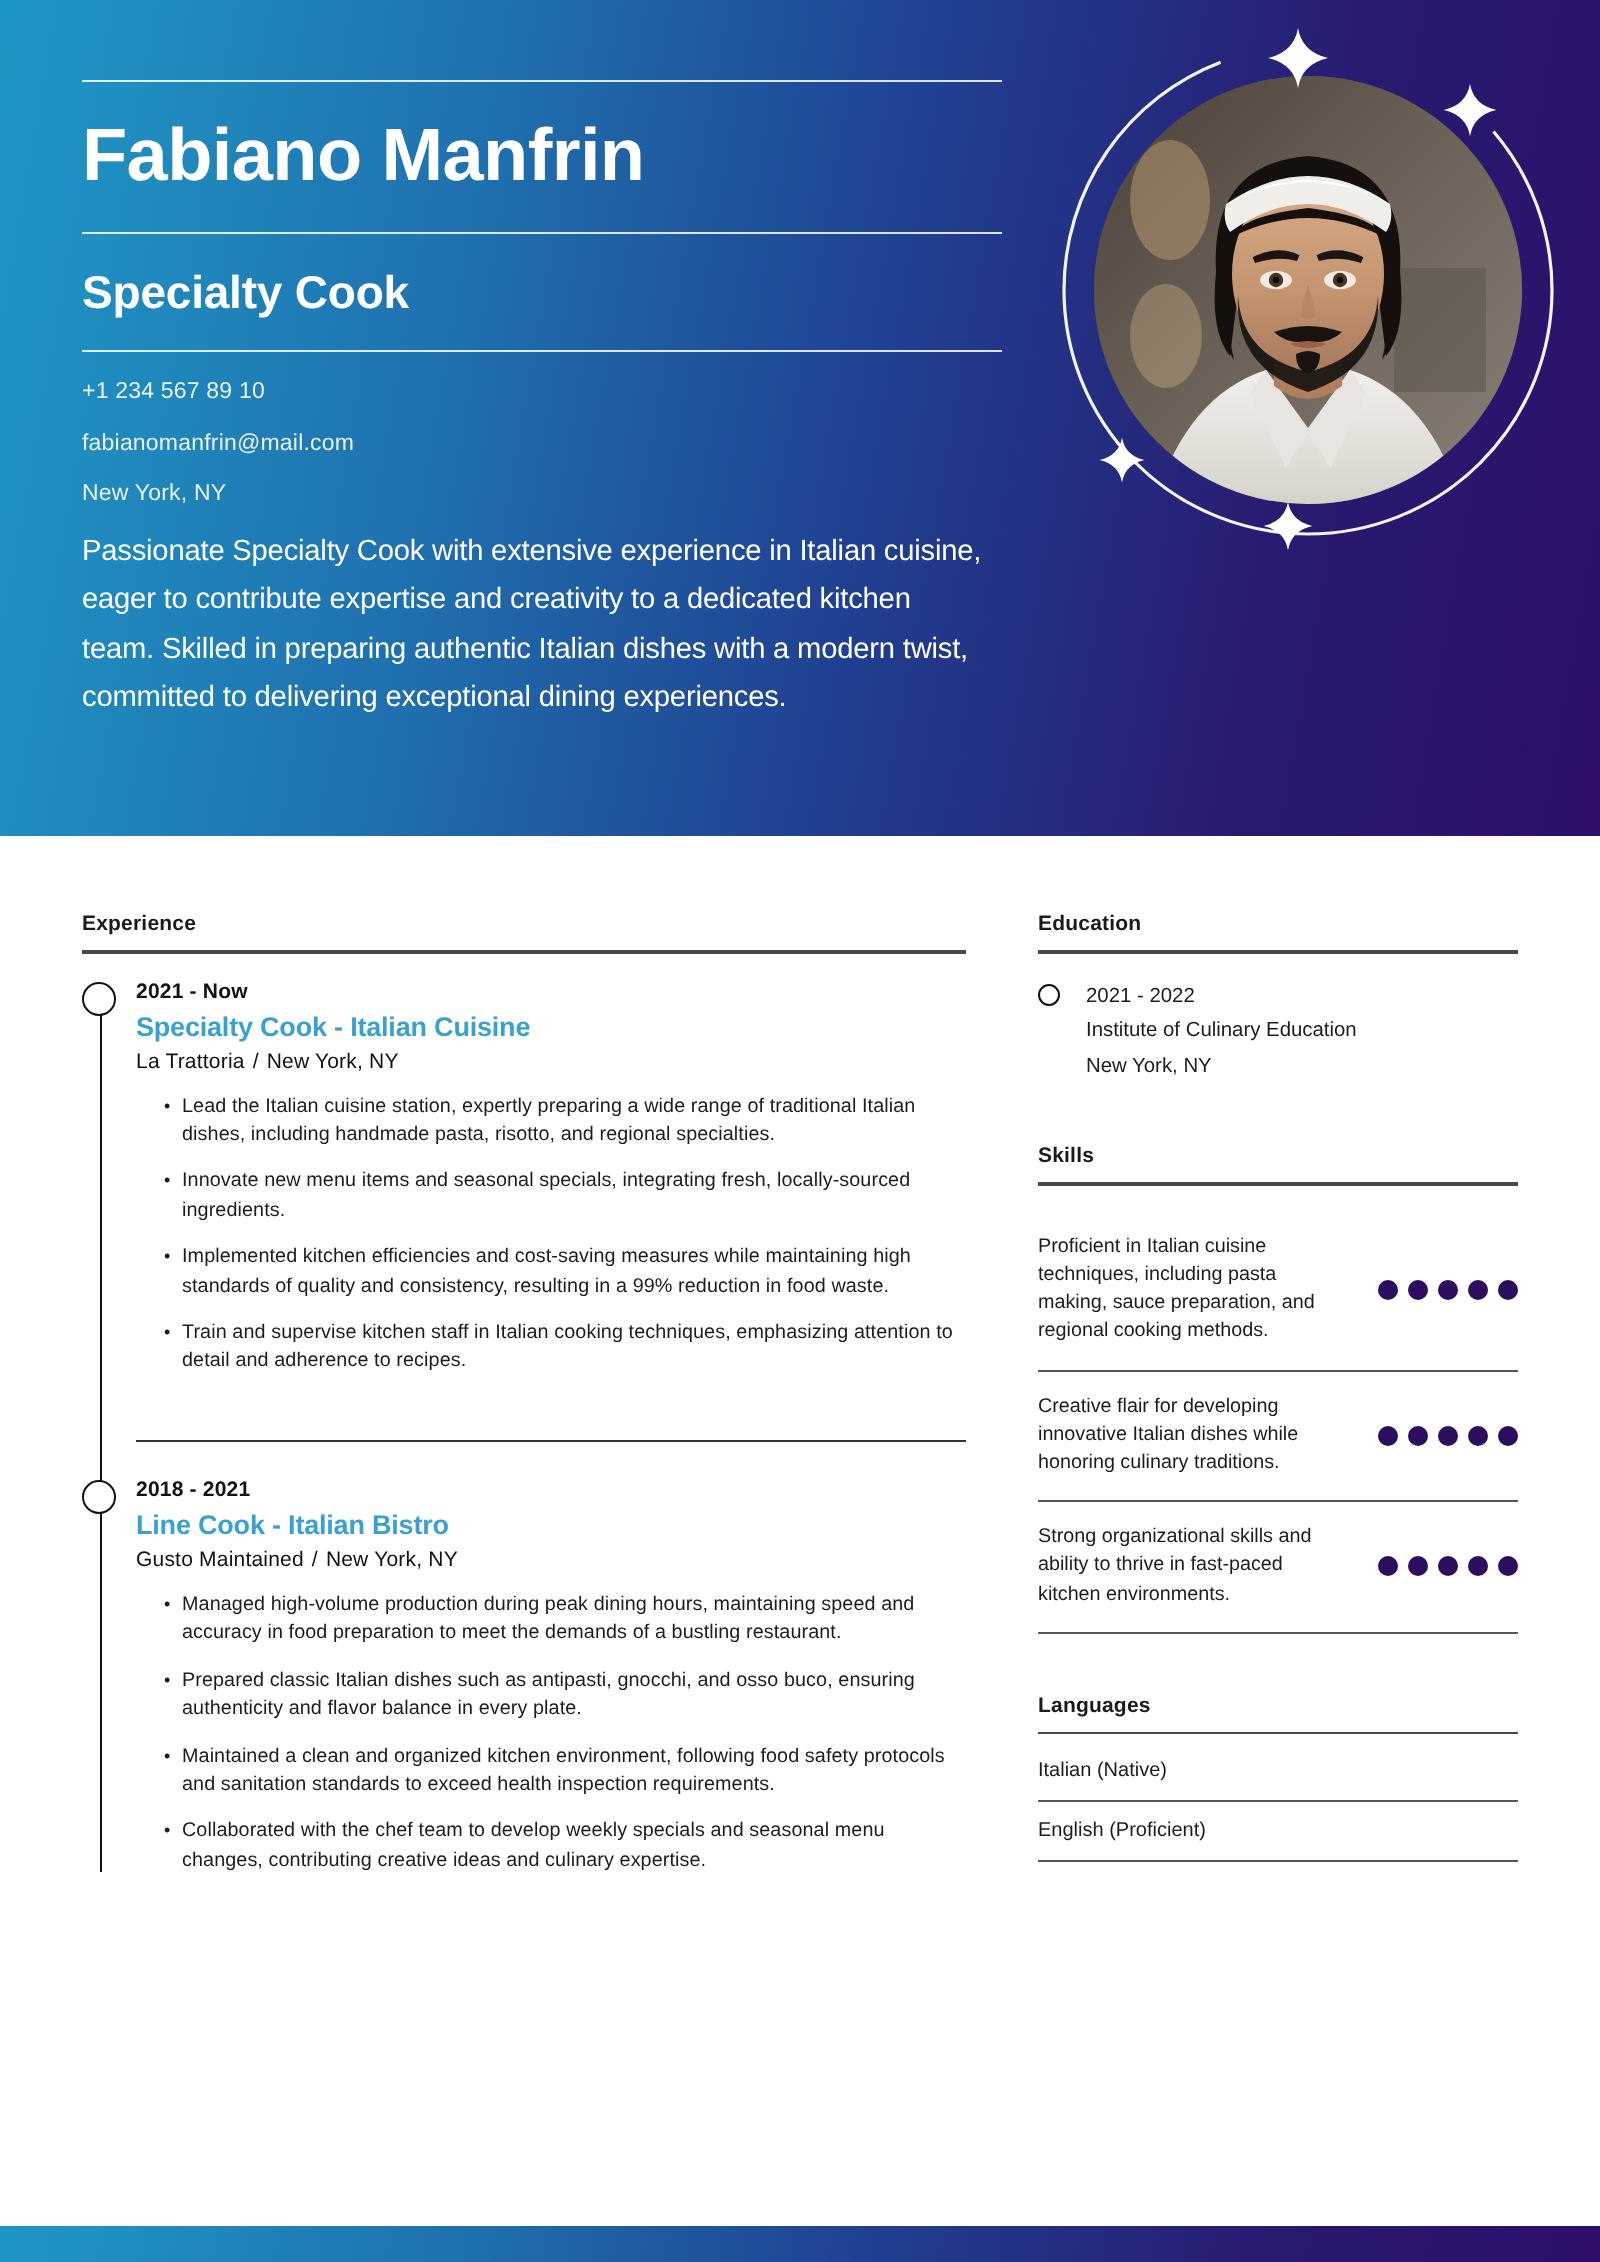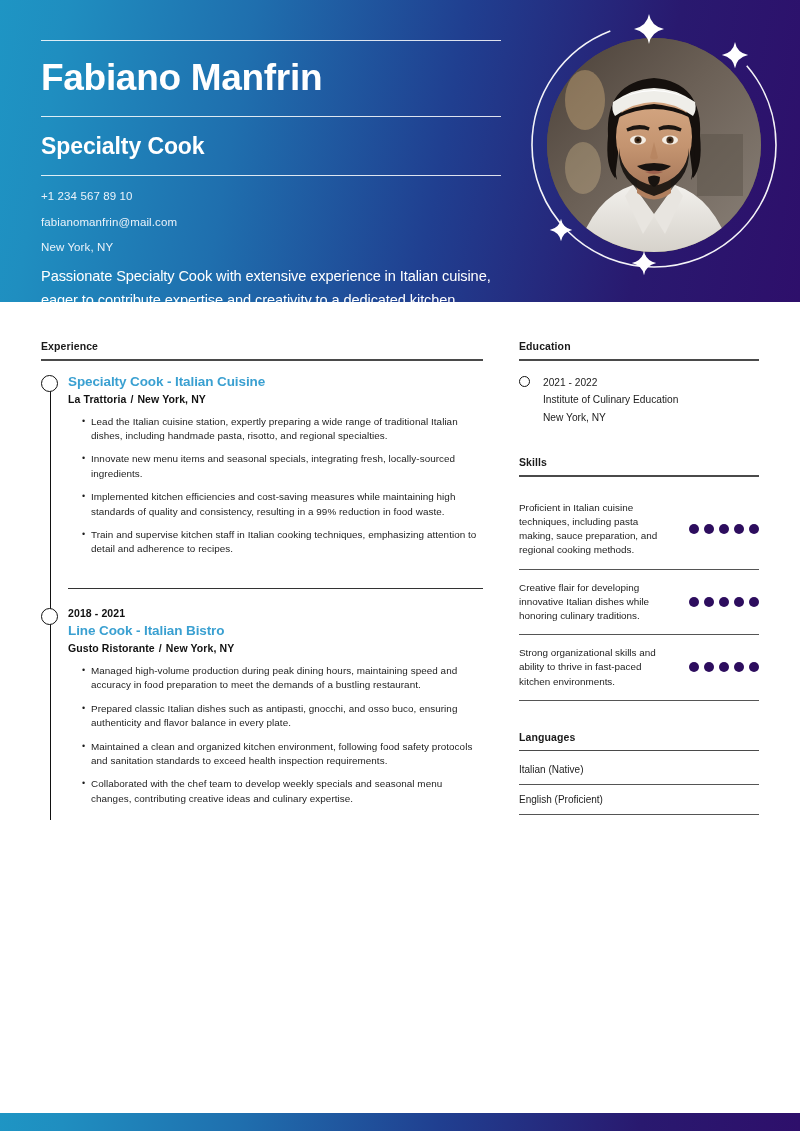--- a/index.html
+++ b/index.html
@@ -10,21 +10,21 @@
     background: #ffffff;
     font-family: "Liberation Sans", sans-serif;
     overflow: hidden;
     position: relative;
   }
 
   
   .header {
     position: relative;
     width: 800px;
-    height: 302px;
+    height: 418px;
     background: linear-gradient(100deg,
         #1e95c4 0%,
         #1f8ec0 8%,
         #1f6fae 30%,
         #203f90 55%,
         #29196f 80%,
         #2e0f6b 100%);
     overflow: hidden;
   }
 
@@ -159,21 +159,21 @@
   }
   .tl-role {
     font-size: 13.5px;
     font-weight: 700;
     color: #3aa0d1;
     letter-spacing: -0.1px;
     padding-bottom: 4px;
   }
   .tl-org {
     font-size: 10.5px;
-    font-weight: 700;
+    font-weight: 400;
     color: #111;
     padding-bottom: 10px;
     letter-spacing: 0.1px;
   }
   .tl-org .sep { padding: 0 4px; }
 
   .bullets { list-style: none; padding-left: 14px; }
   .bullets li {
     position: relative;
     font-size: 9.9px;
@@ -379,40 +379,41 @@
 
   <div class="col-left">
     <div class="sec-title">Experience</div>
     <div class="sec-rule"></div>
 
     <div class="timeline">
       <div class="timeline-line" style="height:432px;"></div>
 
       <div class="tl-item">
         <div class="tl-dot"></div>
+        <div class="tl-dates">2021 - Now</div>
         <div class="tl-role">Specialty Cook - Italian Cuisine</div>
         <div class="tl-org">
           <span>La Trattoria</span><span class="sep">/</span><span>New York, NY</span>
         </div>
         <ul class="bullets">
           <li>Lead the Italian cuisine station, expertly preparing a wide range of traditional Italian dishes, including handmade pasta, risotto, and regional specialties.</li>
           <li>Innovate new menu items and seasonal specials, integrating fresh, locally-sourced ingredients.</li>
           <li>Implemented kitchen efficiencies and cost-saving measures while maintaining high standards of quality and consistency, resulting in a 99% reduction in food waste.</li>
           <li>Train and supervise kitchen staff in Italian cooking techniques, emphasizing attention to detail and adherence to recipes.</li>
         </ul>
       </div>
 
       <div class="exp-divider"></div>
 
       <div class="tl-item">
         <div class="tl-dot"></div>
         <div class="tl-dates">2018 -  2021</div>
         <div class="tl-role">Line Cook - Italian Bistro</div>
         <div class="tl-org">
-          <span>Gusto Ristorante</span><span class="sep">/</span><span>New York, NY</span>
+          <span>Gusto Maintained</span><span class="sep">/</span><span>New York, NY</span>
         </div>
         <ul class="bullets">
           <li>Managed high-volume production during peak dining hours, maintaining speed and accuracy in food preparation to meet the demands of a bustling restaurant.</li>
           <li>Prepared classic Italian dishes such as antipasti, gnocchi, and osso buco, ensuring authenticity and flavor balance in every plate.</li>
           <li>Maintained a clean and organized kitchen environment, following food safety protocols and sanitation standards to exceed health inspection requirements.</li>
           <li>Collaborated with the chef team to develop weekly specials and seasonal menu changes, contributing creative ideas and culinary expertise.</li>
         </ul>
       </div>
     </div>
   </div>

